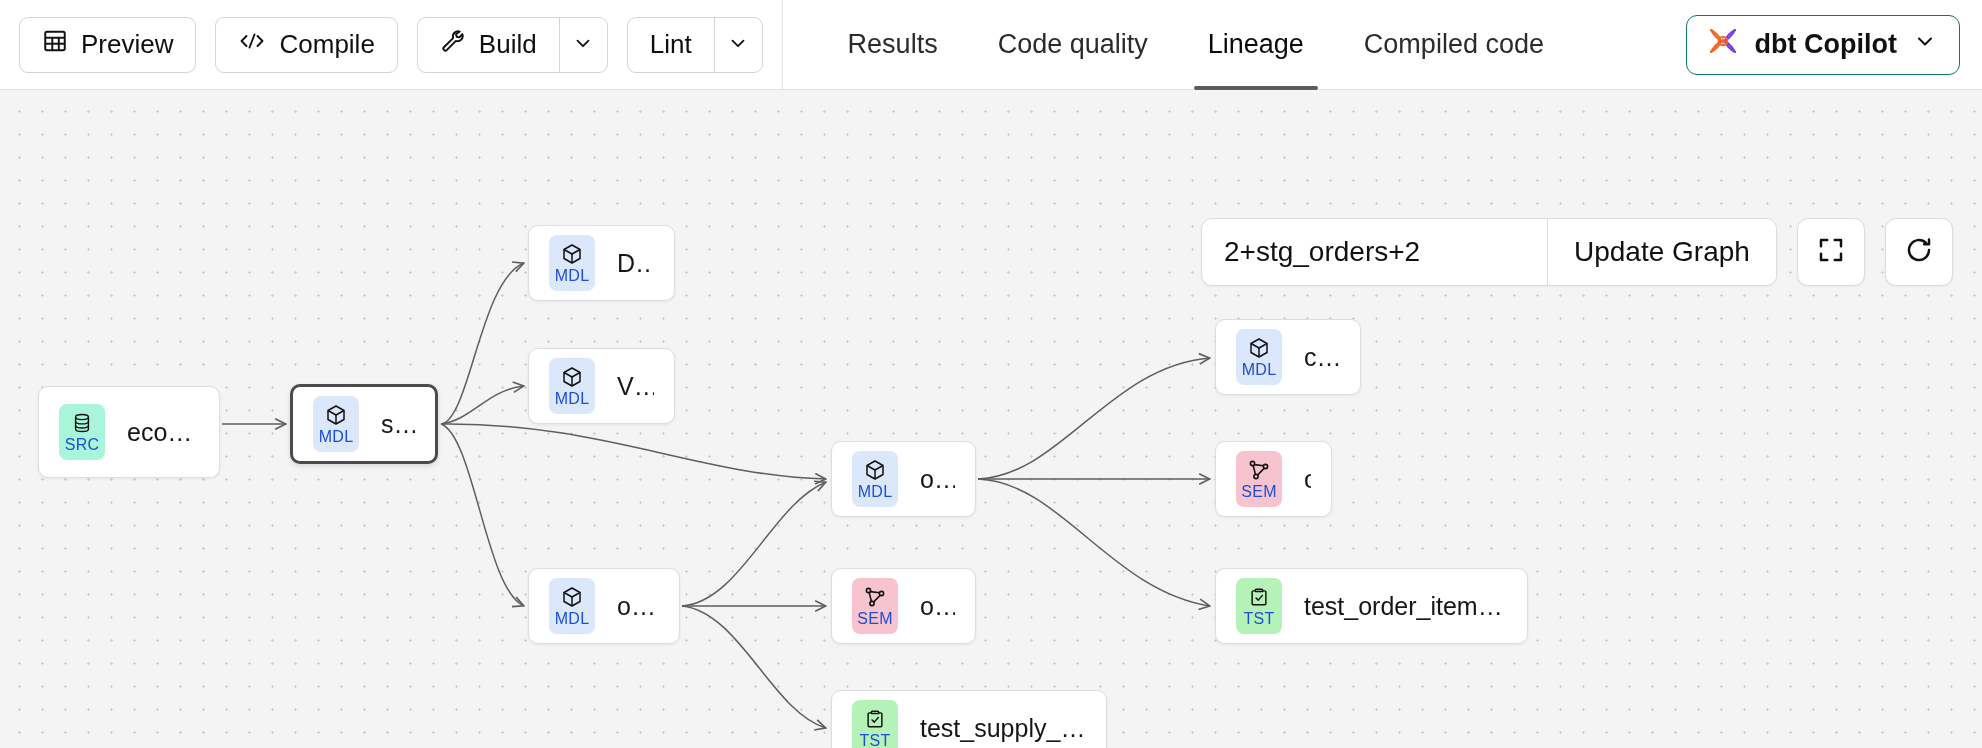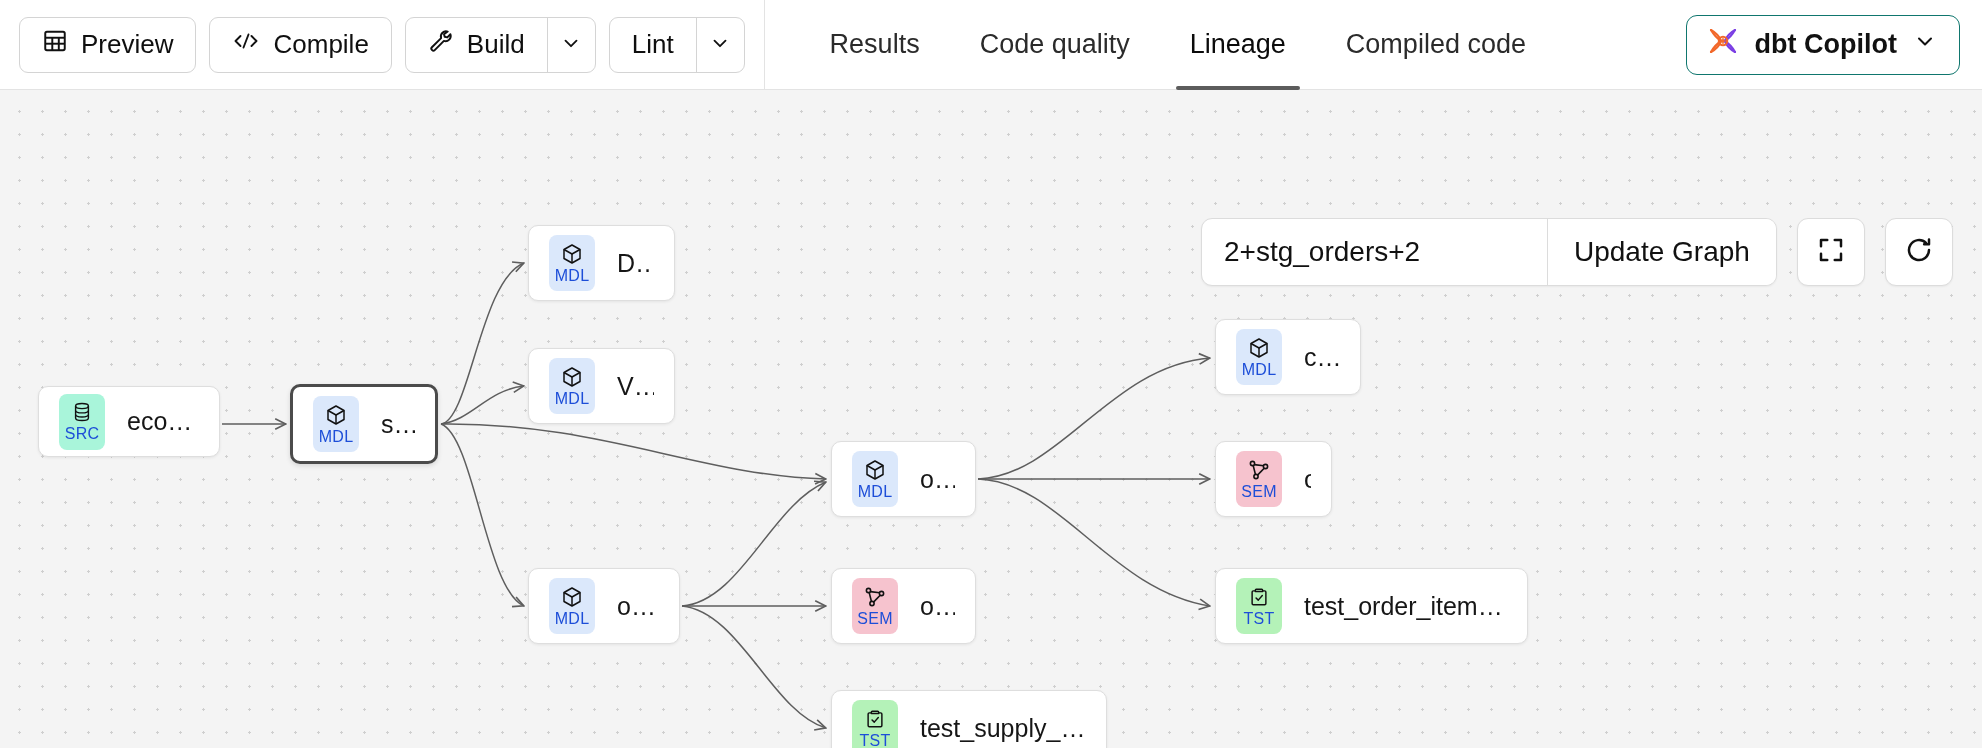--- a/index.html
+++ b/index.html
@@ -16,21 +16,21 @@
     position: relative;
     height: 90px;
     background: #ffffff;
     border-bottom: 1px solid #e3e3e3;
     display: flex;
     align-items: center;
   }
   .toolbar-left {
     display: flex;
     align-items: center;
-    gap: 13px;
+    gap: 19px;
     padding-left: 19px;
     height: 100%;
   }
   .tbtn {
     display: flex;
     align-items: center;
     justify-content: center;
     gap: 13px;
     height: 56px;
     padding: 0 22px;
@@ -385,21 +385,21 @@
       <span>
         <svg width="30" height="30" viewBox="0 0 24 24" fill="none" stroke="#111" stroke-width="2" stroke-linecap="round" stroke-linejoin="round">
           <path d="M20 12a8 8 0 1 1-2.4-5.7"></path>
           <polyline points="20,3.5 20,7.4 16.1,7.4"></polyline>
         </svg>
       </span>
     </div>
   </div>
 
   <div id="node-layer">
-      <div class="node" style="left: 38px; top: 296px; width: 182px; height: 71px; text-align: center;">
+      <div class="node" style="left: 38px; top: 296px; width: 182px; height: 92px; text-align: center;">
         <div class="badge src">
           <span class="glyph"><svg width="22" height="24" viewBox="0 0 24 24" fill="none" stroke="#111" stroke-width="1.5">
               <ellipse cx="12" cy="5.5" rx="7" ry="2.8"></ellipse>
               <path d="M5 5.5 V18.5 C5 20 8.1 21.3 12 21.3 S19 20 19 18.5 V5.5"></path>
               <path d="M5 10.3 C5 11.8 8.1 13 12 13 S19 11.8 19 10.3"></path>
               <path d="M5 14.7 C5 16.2 8.1 17.4 12 17.4 S19 16.2 19 14.7"></path>
             </svg></span>
           <span class="kind">SRC</span>
         </div>
         <span class="node-label">ecom.raw_orders</span>

